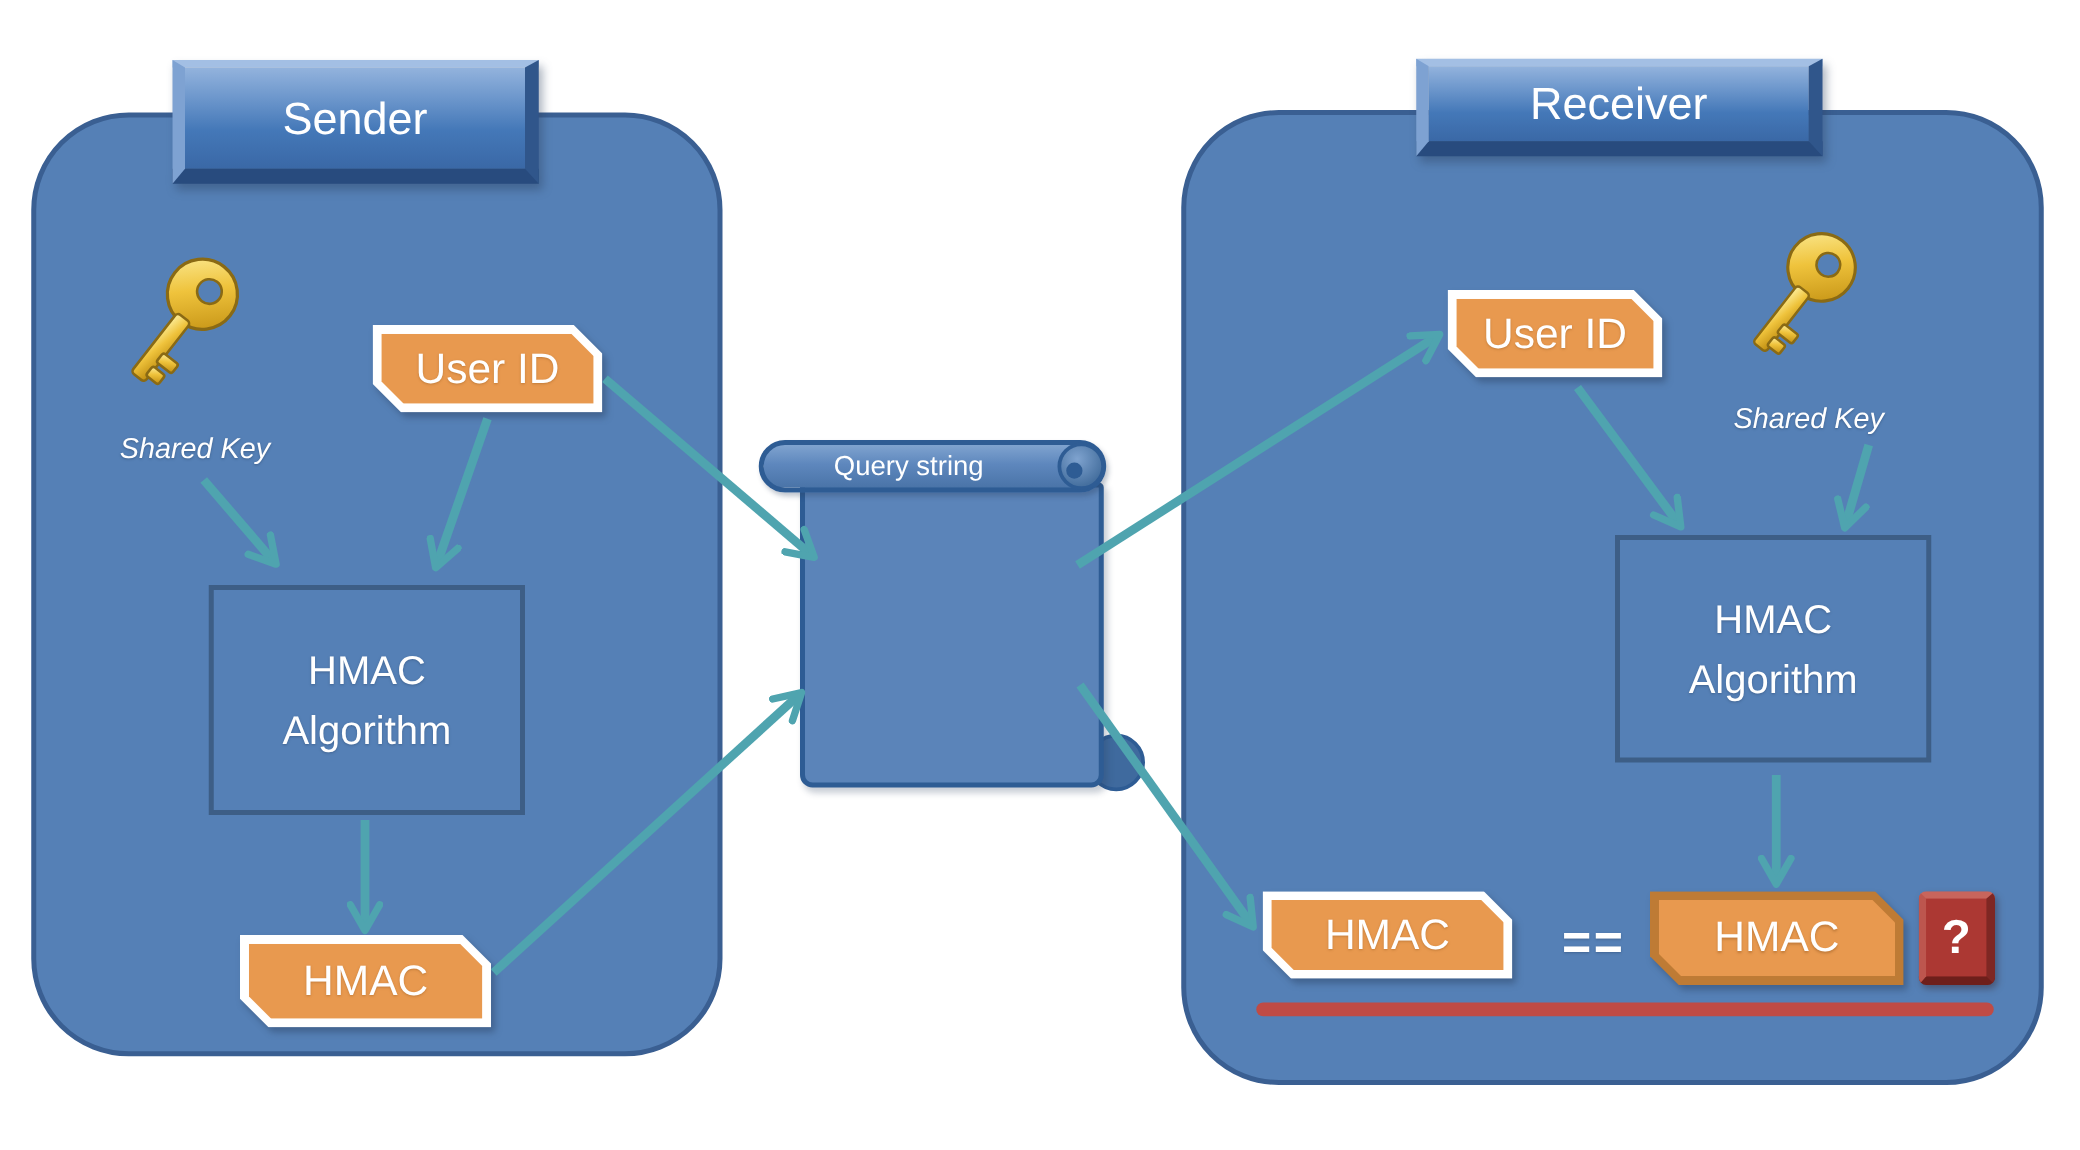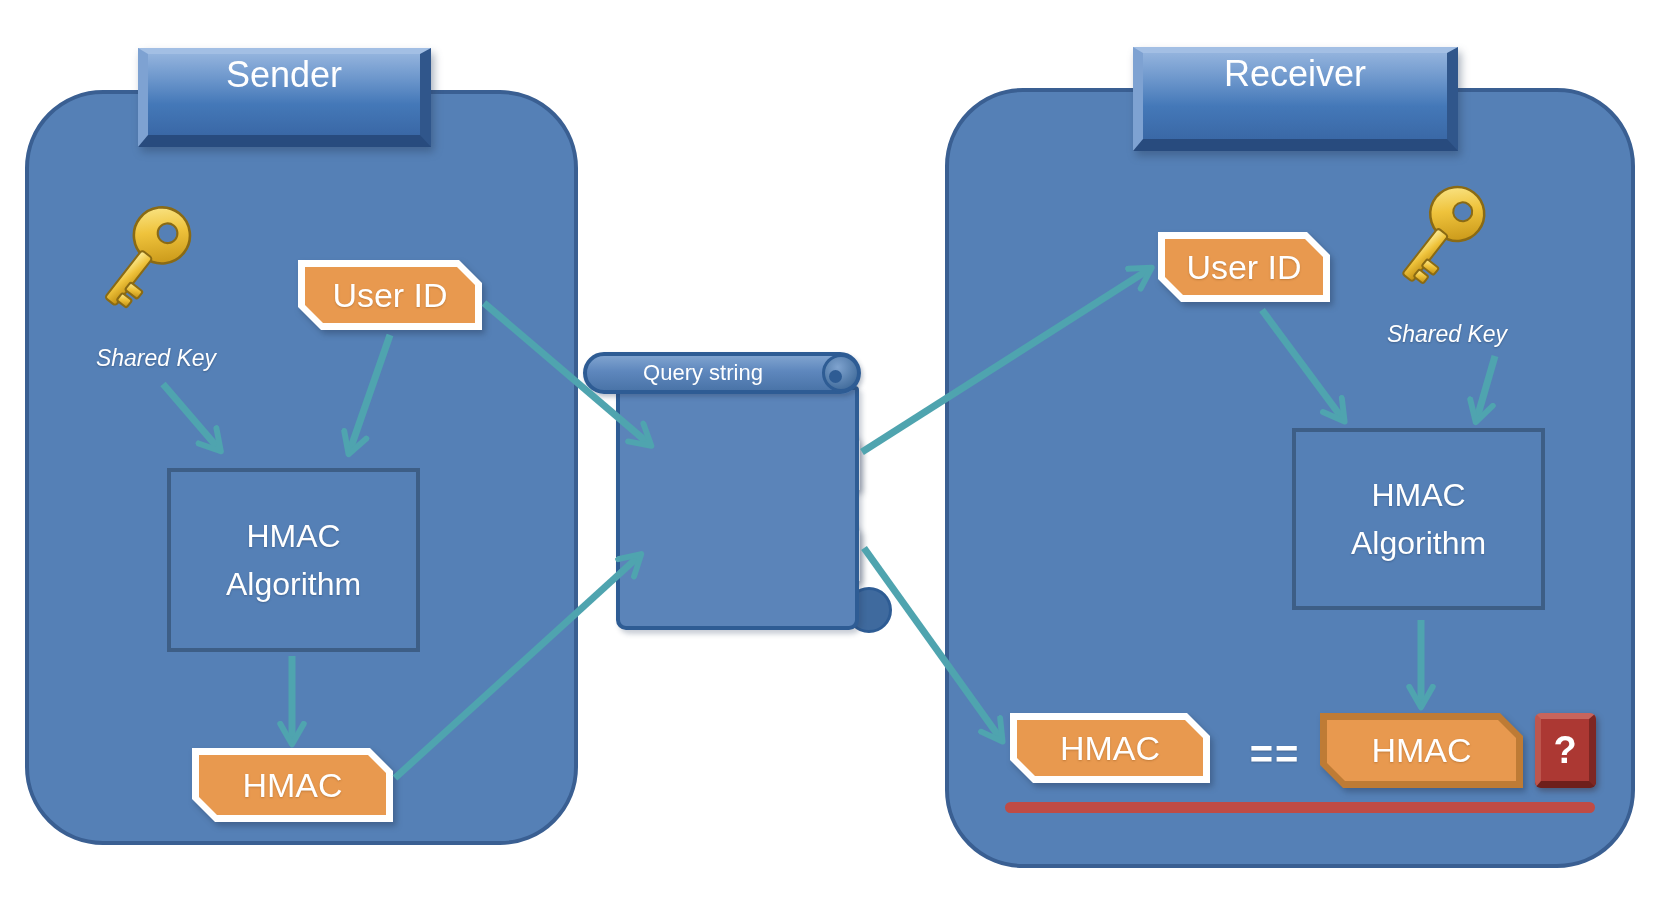--- a/index.html
+++ b/index.html
@@ -8,21 +8,21 @@
     font-family:"Liberation Sans",sans-serif;overflow:hidden;
   }
   .panel{
     position:absolute;box-sizing:border-box;
     background:var(--panel-fill,#5580B6);
     border:4px solid var(--panel-border,#3A5F92);
     border-radius:78px;
   }
   .banner{
     position:absolute;box-sizing:border-box;
-    display:flex;justify-content:center;
+    display:flex;align-items:center;justify-content:center;
     background:linear-gradient(180deg,#93B3DD 0%,#6D97CC 30%,var(--banner-face,#4478B8) 62%,#3A68A6 100%);
     border-top:6px solid #A3BFE4;
     border-left:10px solid #7EA2D2;
     border-right:11px solid #30568B;
     border-bottom:12px solid #284B7E;
     color:#fff;font-size:36px;
     filter:drop-shadow(3px 5px 4px rgba(40,60,90,.4));
   }
   .key-label{
     position:absolute;color:#fff;font-size:23px;text-align:center;
@@ -139,41 +139,41 @@
       <span>HMAC</span>
       <span>Algorithm</span>
     </div>
 
     <div class="tag" style="left:192px;top:748px;width:201px;height:74px;">
       <div class="tag-outer"></div>
       <div class="tag-inner">HMAC</div>
     </div>
   </div>
 
-  <div class="scroll-group" style="left:583px;top:348px;width:312px;height:292px;">
+  <div class="scroll-group" style="left:607px;top:348px;width:312px;height:292px;">
     <div class="scroll-curl-bottom" style="left:263px;top:239px;"></div>
     <div class="scroll-body" style="left:33px;top:38px;width:243px;height:244px;"></div>
     <div class="scroll-roll" style="left:0px;top:4px;width:278px;height:42px;">
       <span class="scroll-title">Query string</span>
     </div>
     <div class="scroll-curl-top" style="left:239px;top:6px;"></div>
   </div>
 
   <div class="tag" style="left:658px;top:418px;width:202px;height:72px;">
     <div class="tag-outer"></div>
     <div class="tag-inner">User ID</div>
   </div>
   <div class="tag" style="left:648px;top:508px;width:212px;height:73px;">
     <div class="tag-outer"></div>
     <div class="tag-inner">HMAC</div>
   </div>
 
   <div>
     <div class="panel" style="left:945px;top:88px;width:690px;height:780px;"></div>
-    <div class="banner" style="left:1133px;top:47px;width:325px;height:104px;">
+    <div class="banner" style="left:1133px;top:47px;width:325px;height:78px;">
       <span>Receiver</span>
     </div>
 
     <div class="tag" style="left:1158px;top:232px;width:172px;height:70px;">
       <div class="tag-outer"></div>
       <div class="tag-inner">User ID</div>
     </div>
 
     <svg class="key-icon" style="left:1390px;top:176px;" width="100" height="130" viewBox="0 0 100 130">
       <g transform="rotate(38 50 60)">

